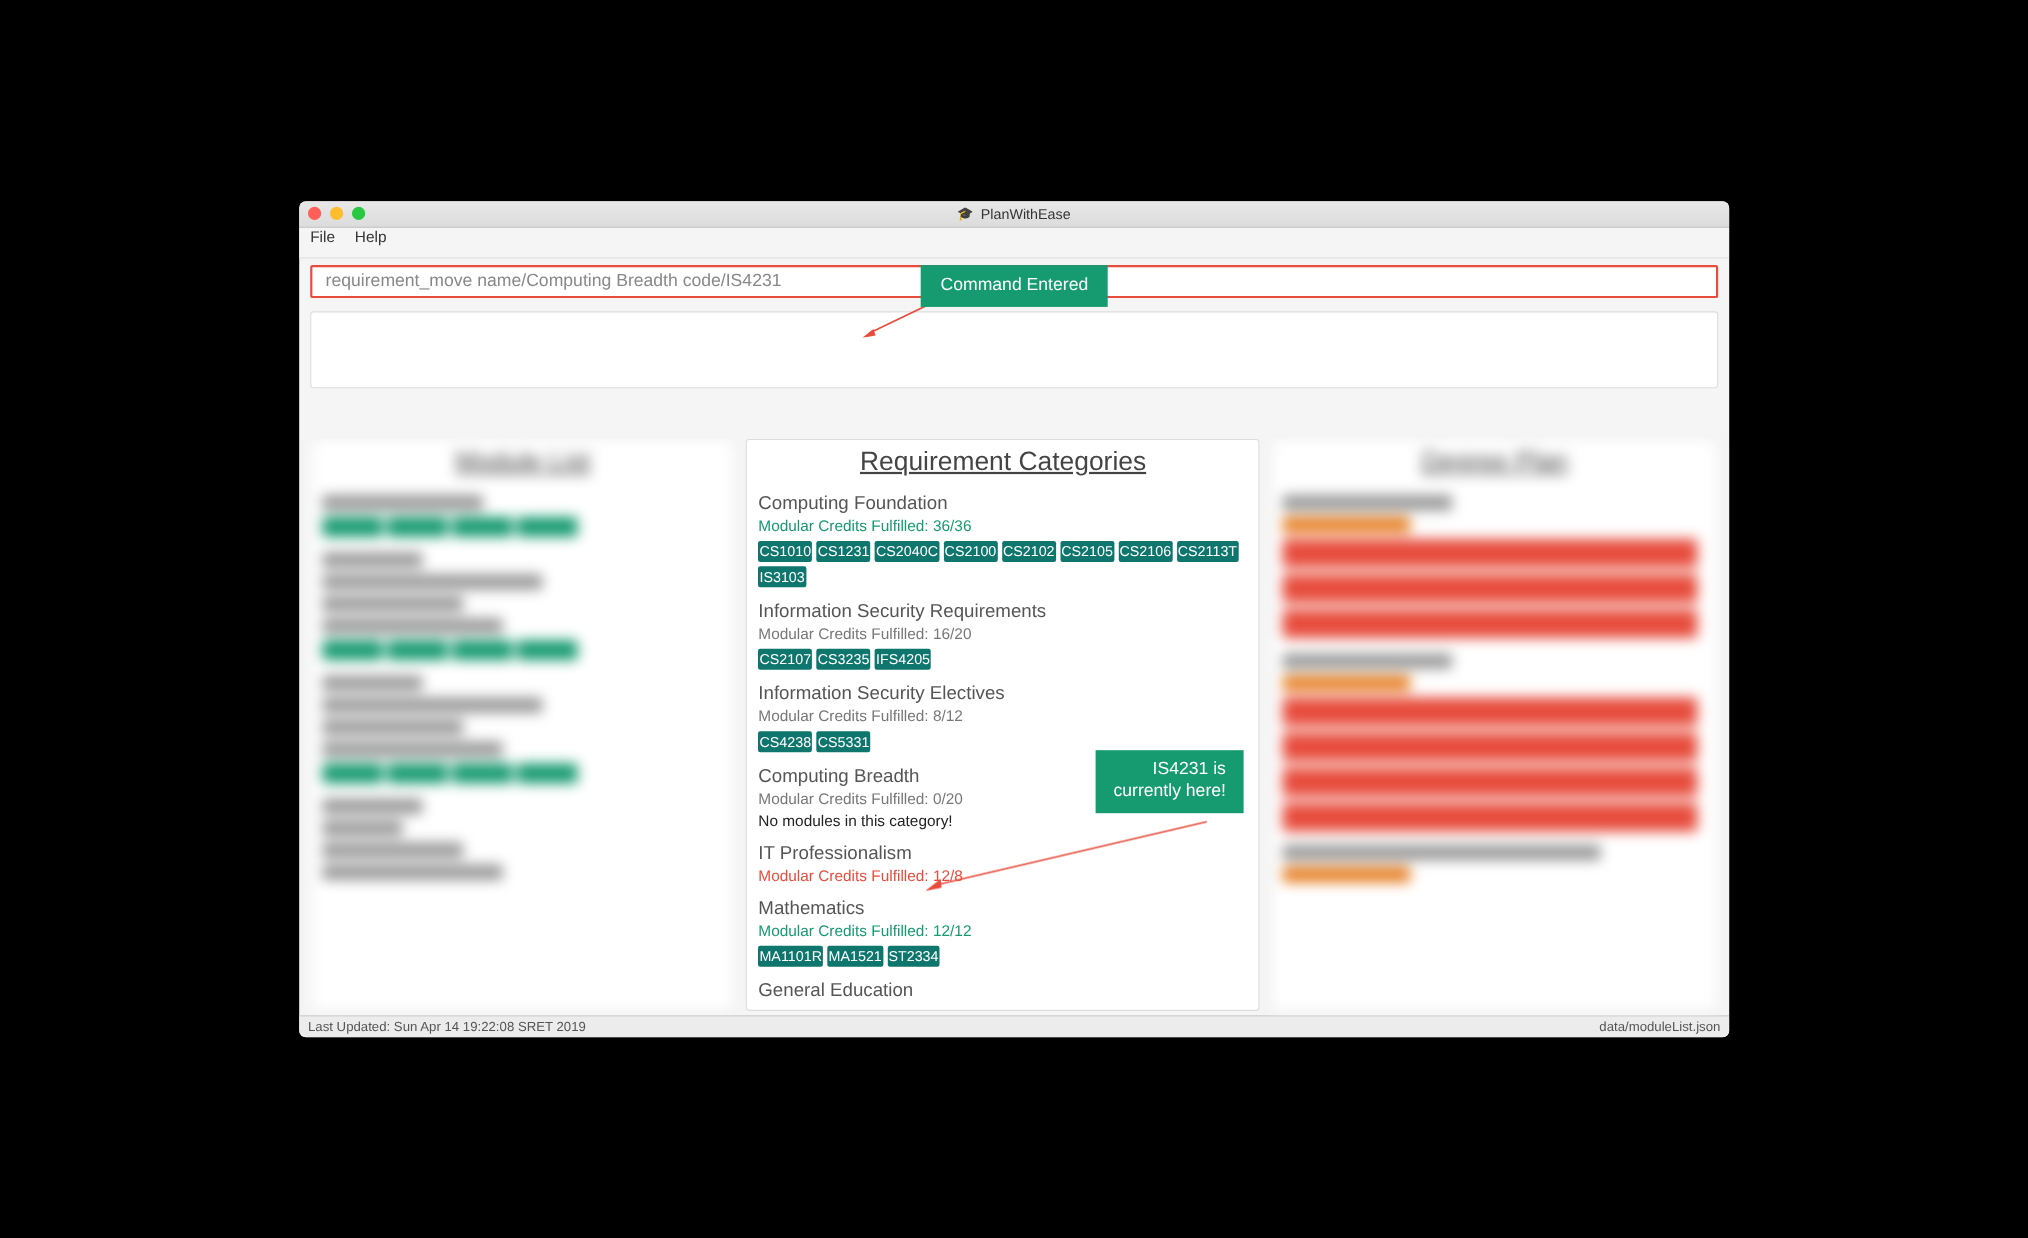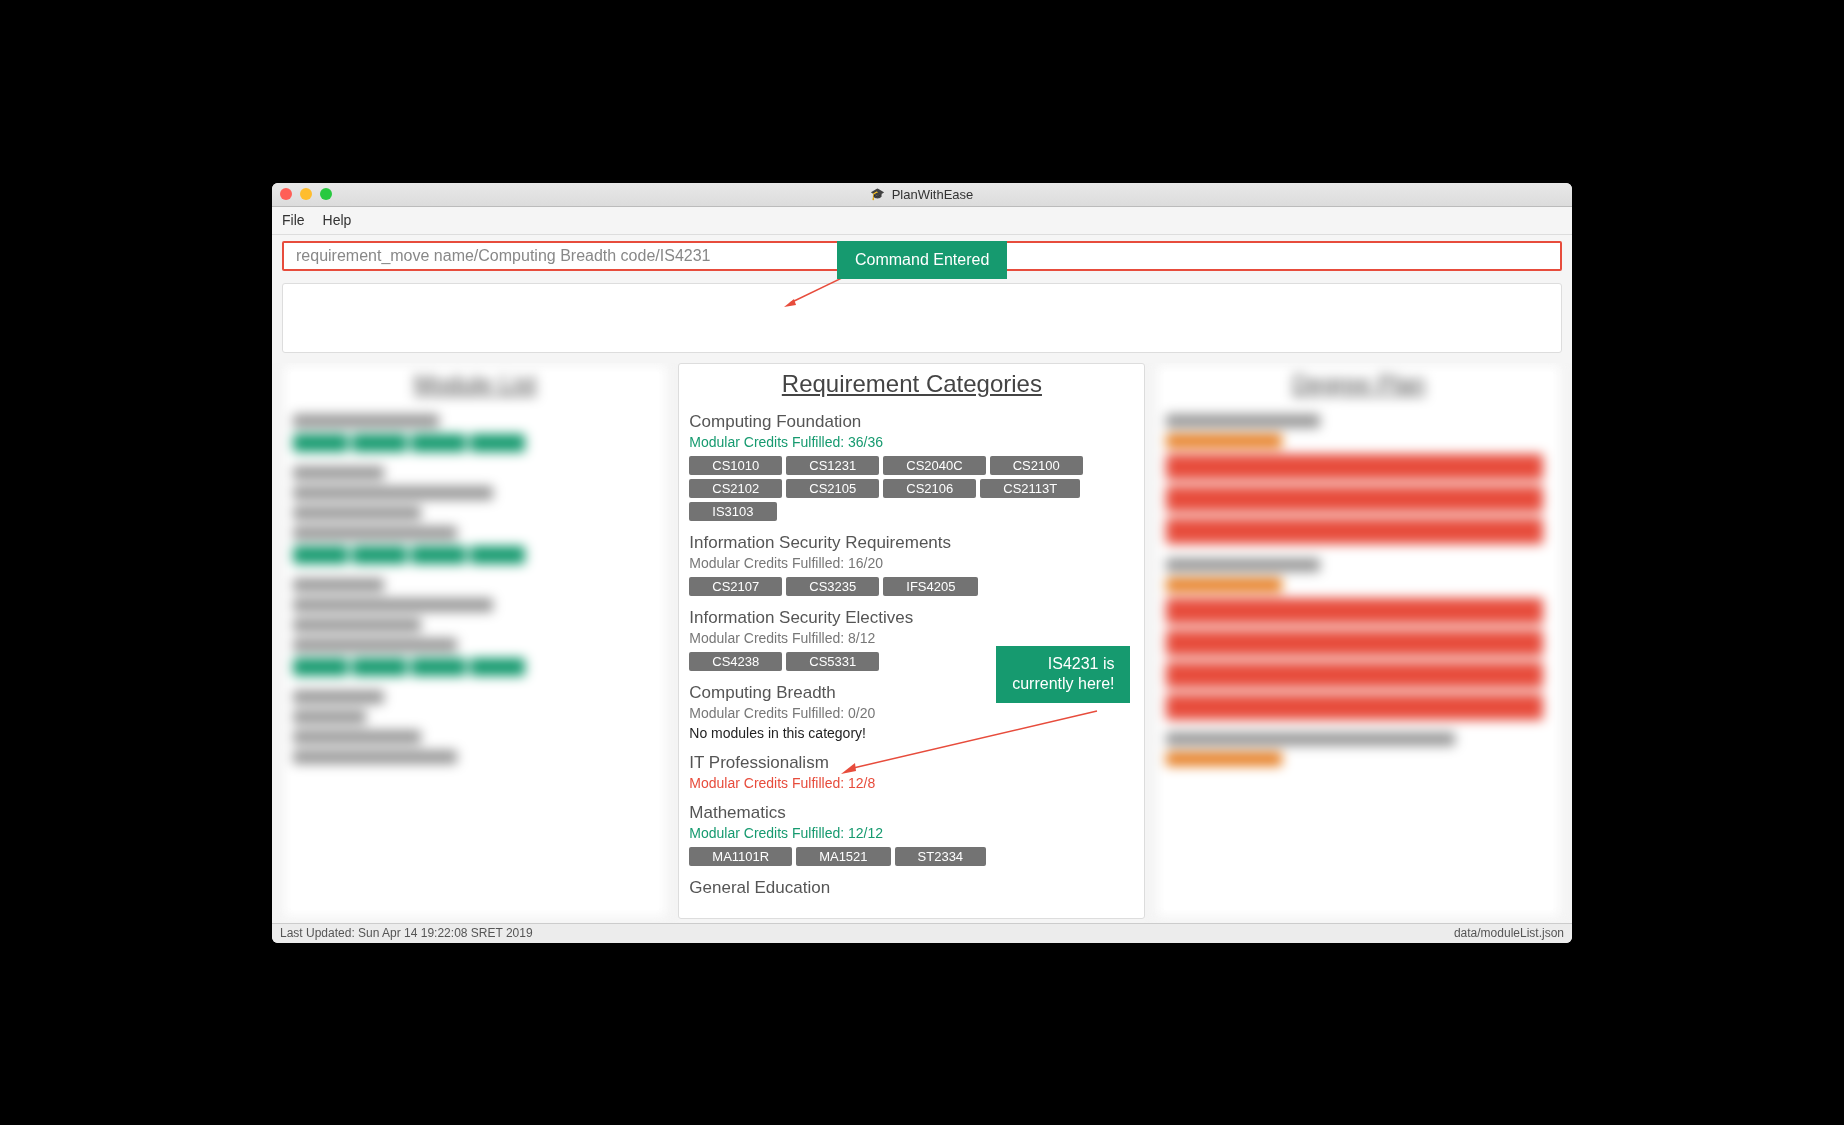--- a/index.html
+++ b/index.html
@@ -42,21 +42,20 @@
   left: 50%; transform: translateX(-50%);
   font-size: 13px; color: #333;
   display: flex; align-items: center; gap: 6px;
 }
 .title-icon { color: #f5a623; font-size: 12px; }
 .menubar {
   height: 28px;
   background: #f5f5f5;
   border-bottom: 1px solid #ddd;
   display: flex;
-  align-items: center;
   padding: 0 10px;
   gap: 18px;
   font-size: 14px;
   color: #333;
 }
 .menubar span { cursor: default; }
 .command-row {
   padding: 6px 10px 2px 10px;
   position: relative;
 }
@@ -93,20 +92,21 @@
   width: 60px; height: 30px;
   z-index: 19;
 }
 .arrow1 svg { width: 100%; height: 100%; }
 .panels {
   display: flex;
   gap: 10px;
   padding: 0 10px 4px 10px;
   flex: 1;
   overflow: hidden;
+  margin-top: 36px;
 }
 .panel {
   background: #fff;
   border: 1px solid #ddd;
   border-radius: 3px;
   display: flex;
   flex-direction: column;
   overflow: hidden;
   position: relative;
 }
@@ -137,24 +137,24 @@
   padding: 6px 0 6px 0;
 }
 .cat-name { font-size: 17px; color: #555; }
 .cat-credits { font-size: 14px; margin-top: 2px; }
 .credits-green { color: #169a6f; }
 .credits-red { color: #e74c3c; }
 .credits-grey { color: #777; }
 .cat-empty { font-size: 14px; color: #222; margin-top: 4px; font-weight: 400; }
 .mods { display: flex; flex-wrap: wrap; gap: 4px; margin-top: 6px; }
 .mod {
-  background: #737373;
+  background: #0f766e;
   color: #fff;
   font-size: 13px;
-  padding: 2px 23px;
+  padding: 2px 1px;
   border-radius: 2px;
 }
 .mod.highlight {
   outline: 2px solid #e74c3c;
   outline-offset: 0px;
 }
 .callout-mod {
   position: absolute;
   top: 282px; right: 14px;
   background: #169a6f;

